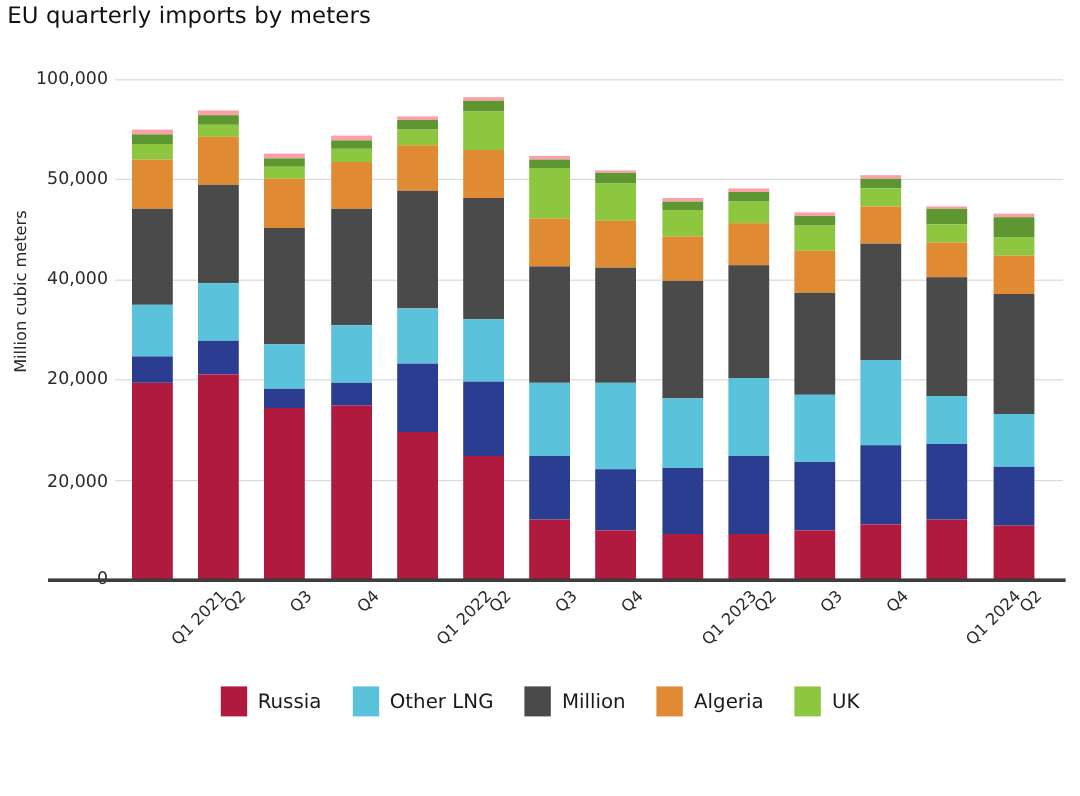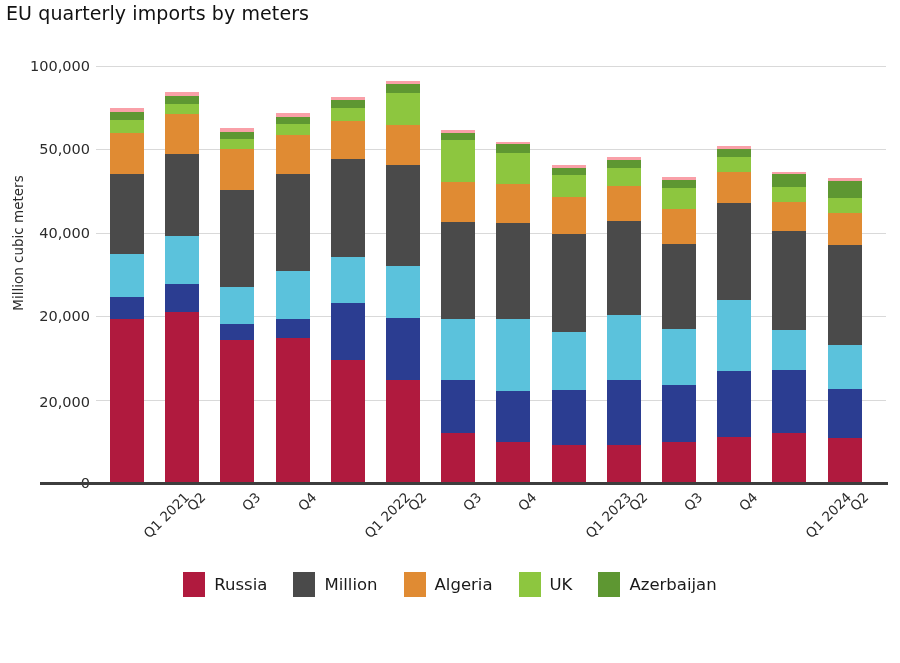--- a/index.html
+++ b/index.html
@@ -320,29 +320,29 @@
     <div class="xtick-label" style="left: 840.6px;">Q2</div>
   </div>
 
 <div id="legend">
   <div class="legend-row" id="legend-row-1">
       <div class="legend-item">
         <span class="legend-swatch" style="background: rgb(176, 26, 62);"></span>
         <span class="legend-label">Russia</span>
       </div>
       <div class="legend-item">
+        <span class="legend-swatch" style="background: rgb(91, 194, 220);"></span>
+        <span class="legend-label">Other LNG</span>
+      </div>
+      <div class="legend-item">
         <span class="legend-swatch" style="background: rgb(74, 74, 74);"></span>
         <span class="legend-label">Million</span>
       </div>
       <div class="legend-item">
         <span class="legend-swatch" style="background: rgb(224, 139, 51);"></span>
         <span class="legend-label">Algeria</span>
       </div>
       <div class="legend-item">
         <span class="legend-swatch" style="background: rgb(141, 198, 63);"></span>
         <span class="legend-label">UK</span>
       </div>
-      <div class="legend-item">
-        <span class="legend-swatch" style="background: rgb(94, 151, 50);"></span>
-        <span class="legend-label">Azerbaijan</span>
-      </div>
     </div>
 </div>
 
 </body></html>

